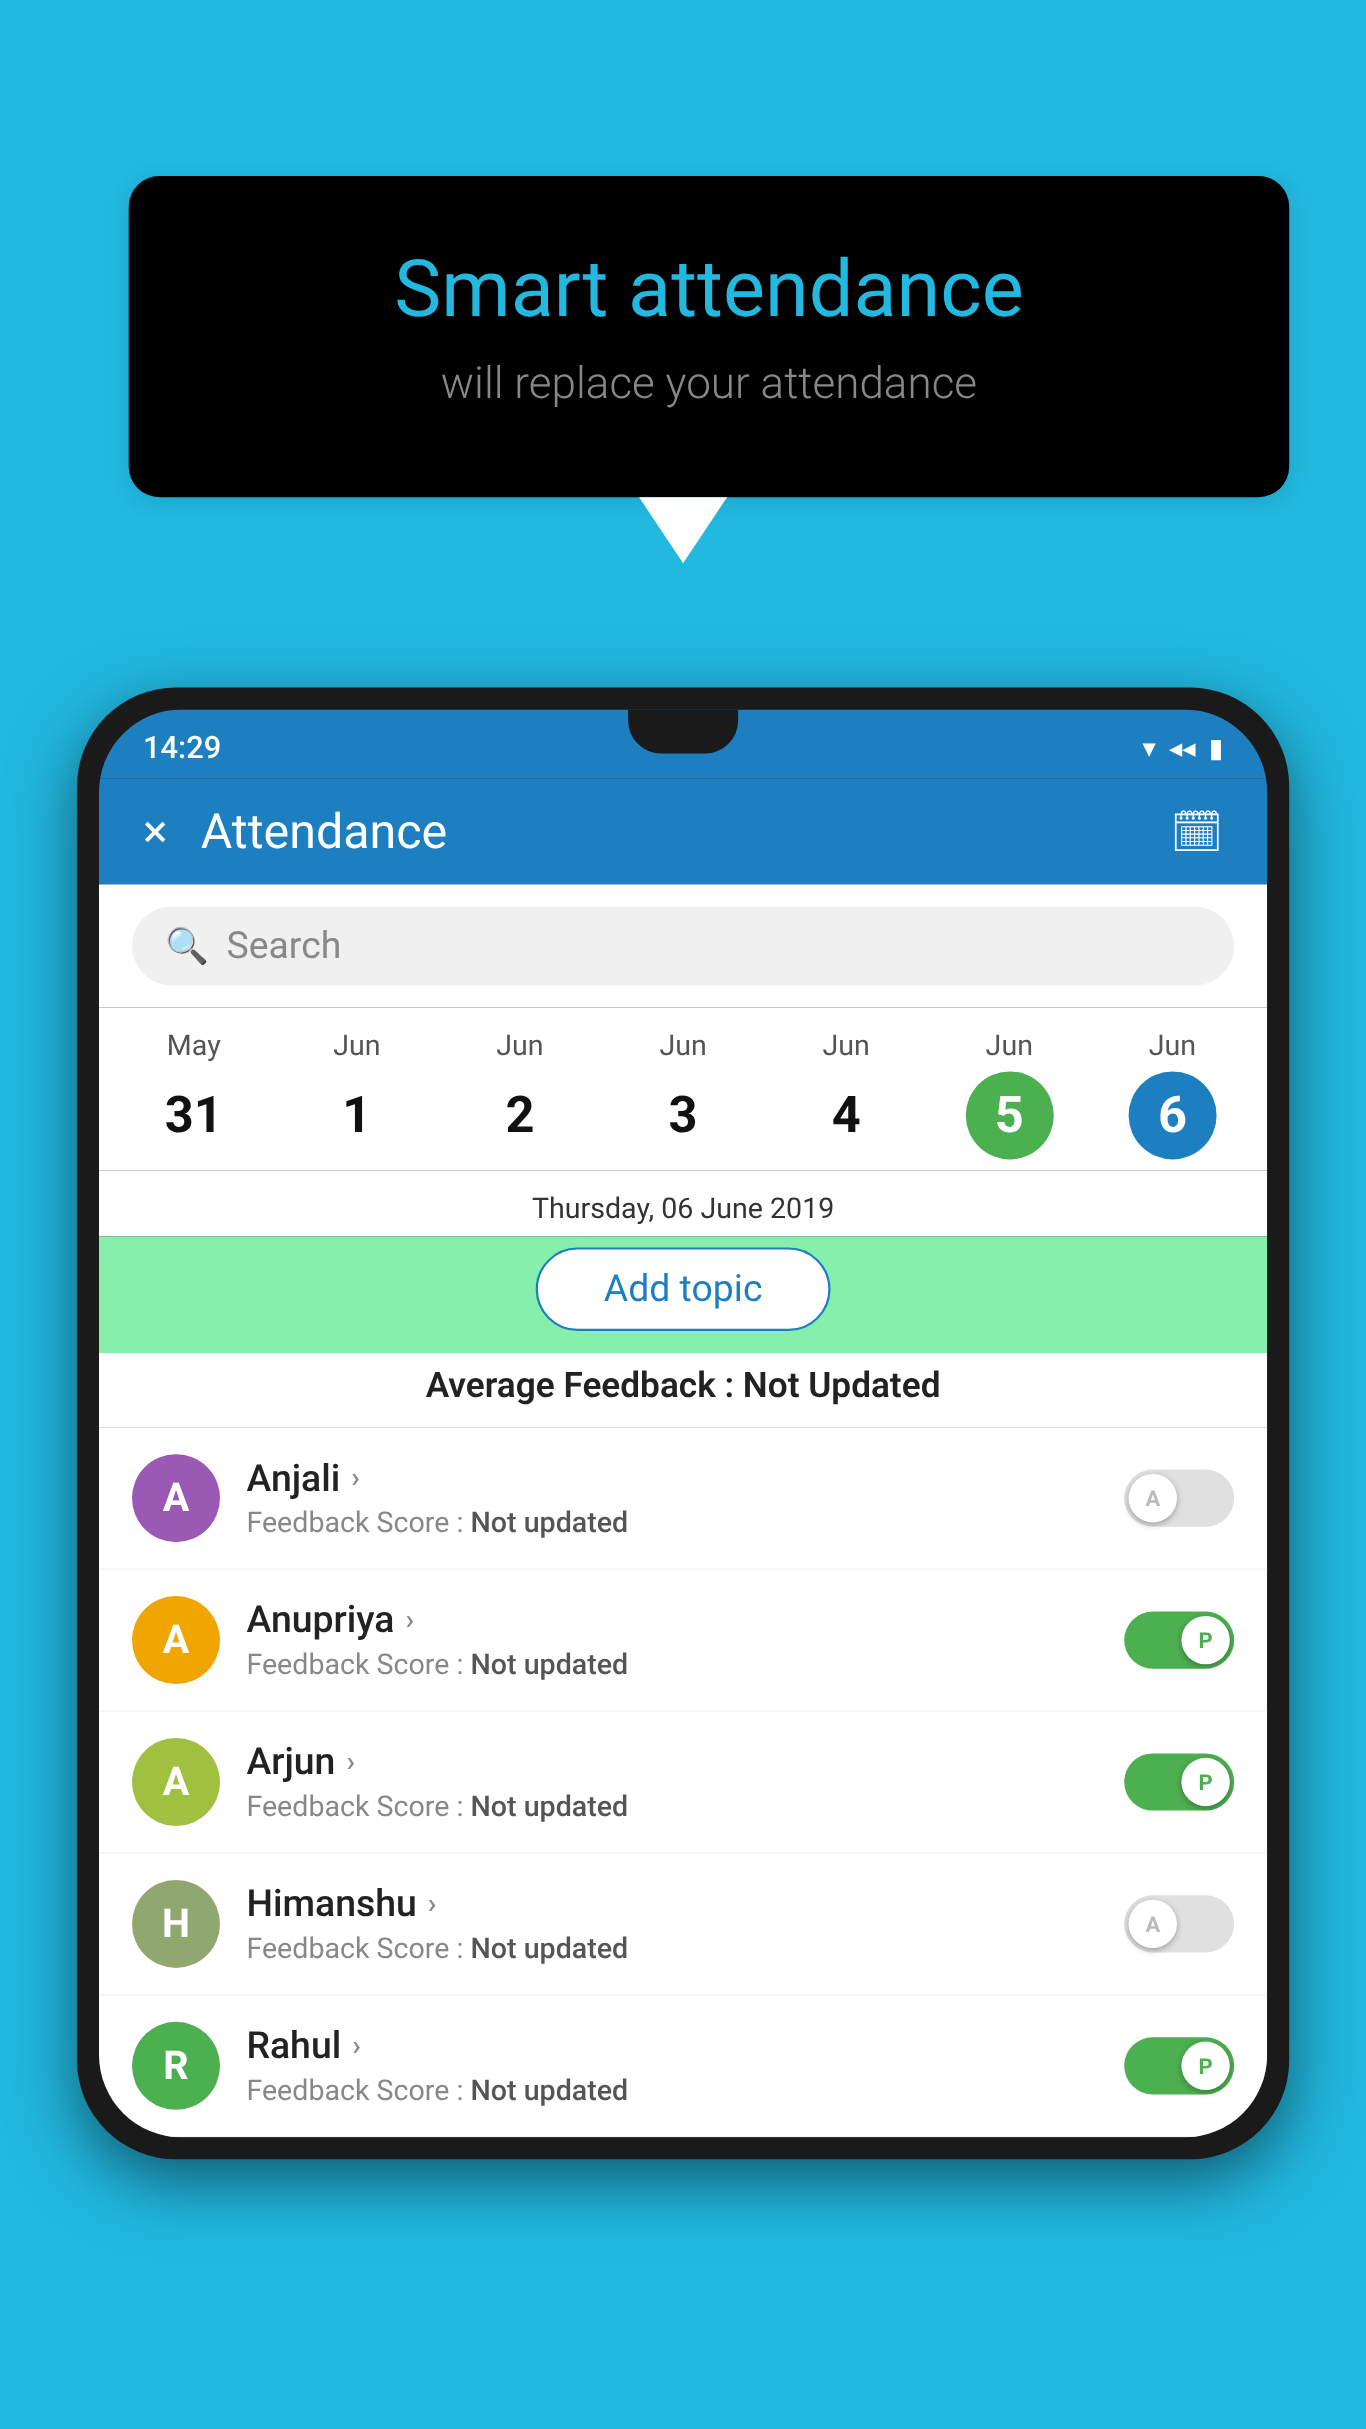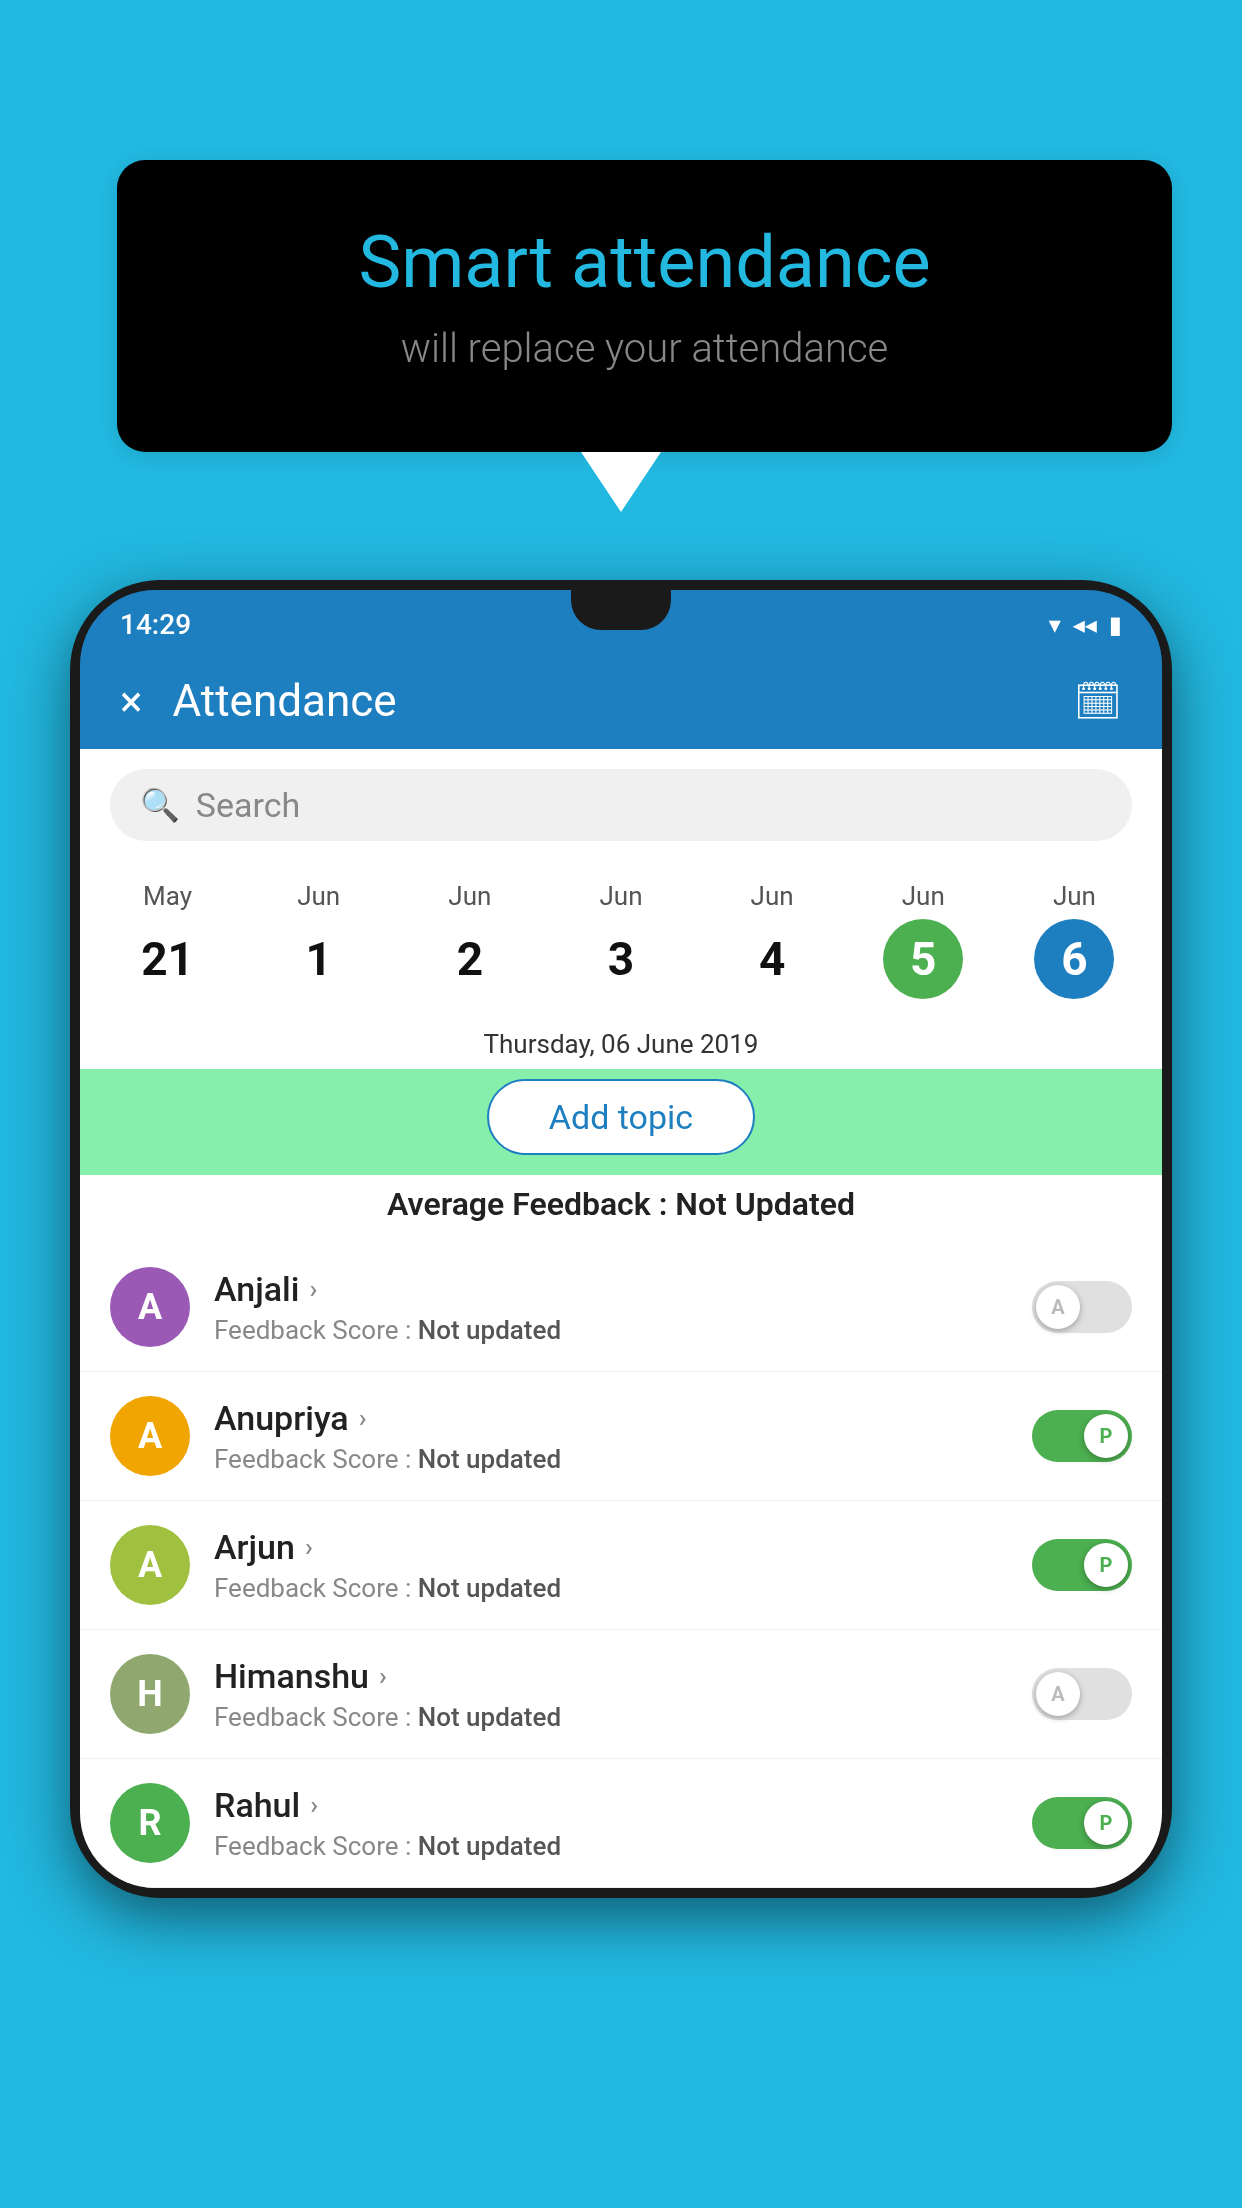--- a/index.html
+++ b/index.html
@@ -51,23 +51,24 @@
     .phone-wrapper {
       position: absolute;
       top: 580px;
       left: 70px;
       right: 70px;
       bottom: 0;
     }
     .phone-outer {
       background: #1a1a1a;
       border-radius: 90px;
-      padding: 10px;
+      padding: 20px;
       box-shadow: 0 20px 60px rgba(0,0,0,0.5);
       position: relative;
+      margin-top: 45px;
     }
     .phone-inner {
       background: #1a1a1a;
       border-radius: 75px;
       overflow: hidden;
       position: relative;
     }
     
     .status-bar {
       background: #1e7fc0;
@@ -341,21 +342,21 @@
       <div class="search-container">
         <div class="search-bar">
           <span class="search-icon-char">🔍</span>
           <span class="search-text">Search</span>
         </div>
       </div>
 
       <div class="calendar-strip" id="cal-strip">
           <div class="cal-day">
             <span class="cal-month">May</span>
-            <span class="cal-date">21</span>
+            <span class="cal-date">31</span>
           </div>
           <div class="cal-day">
             <span class="cal-month">Jun</span>
             <span class="cal-date">1</span>
           </div>
           <div class="cal-day">
             <span class="cal-month">Jun</span>
             <span class="cal-date">2</span>
           </div>
           <div class="cal-day">

